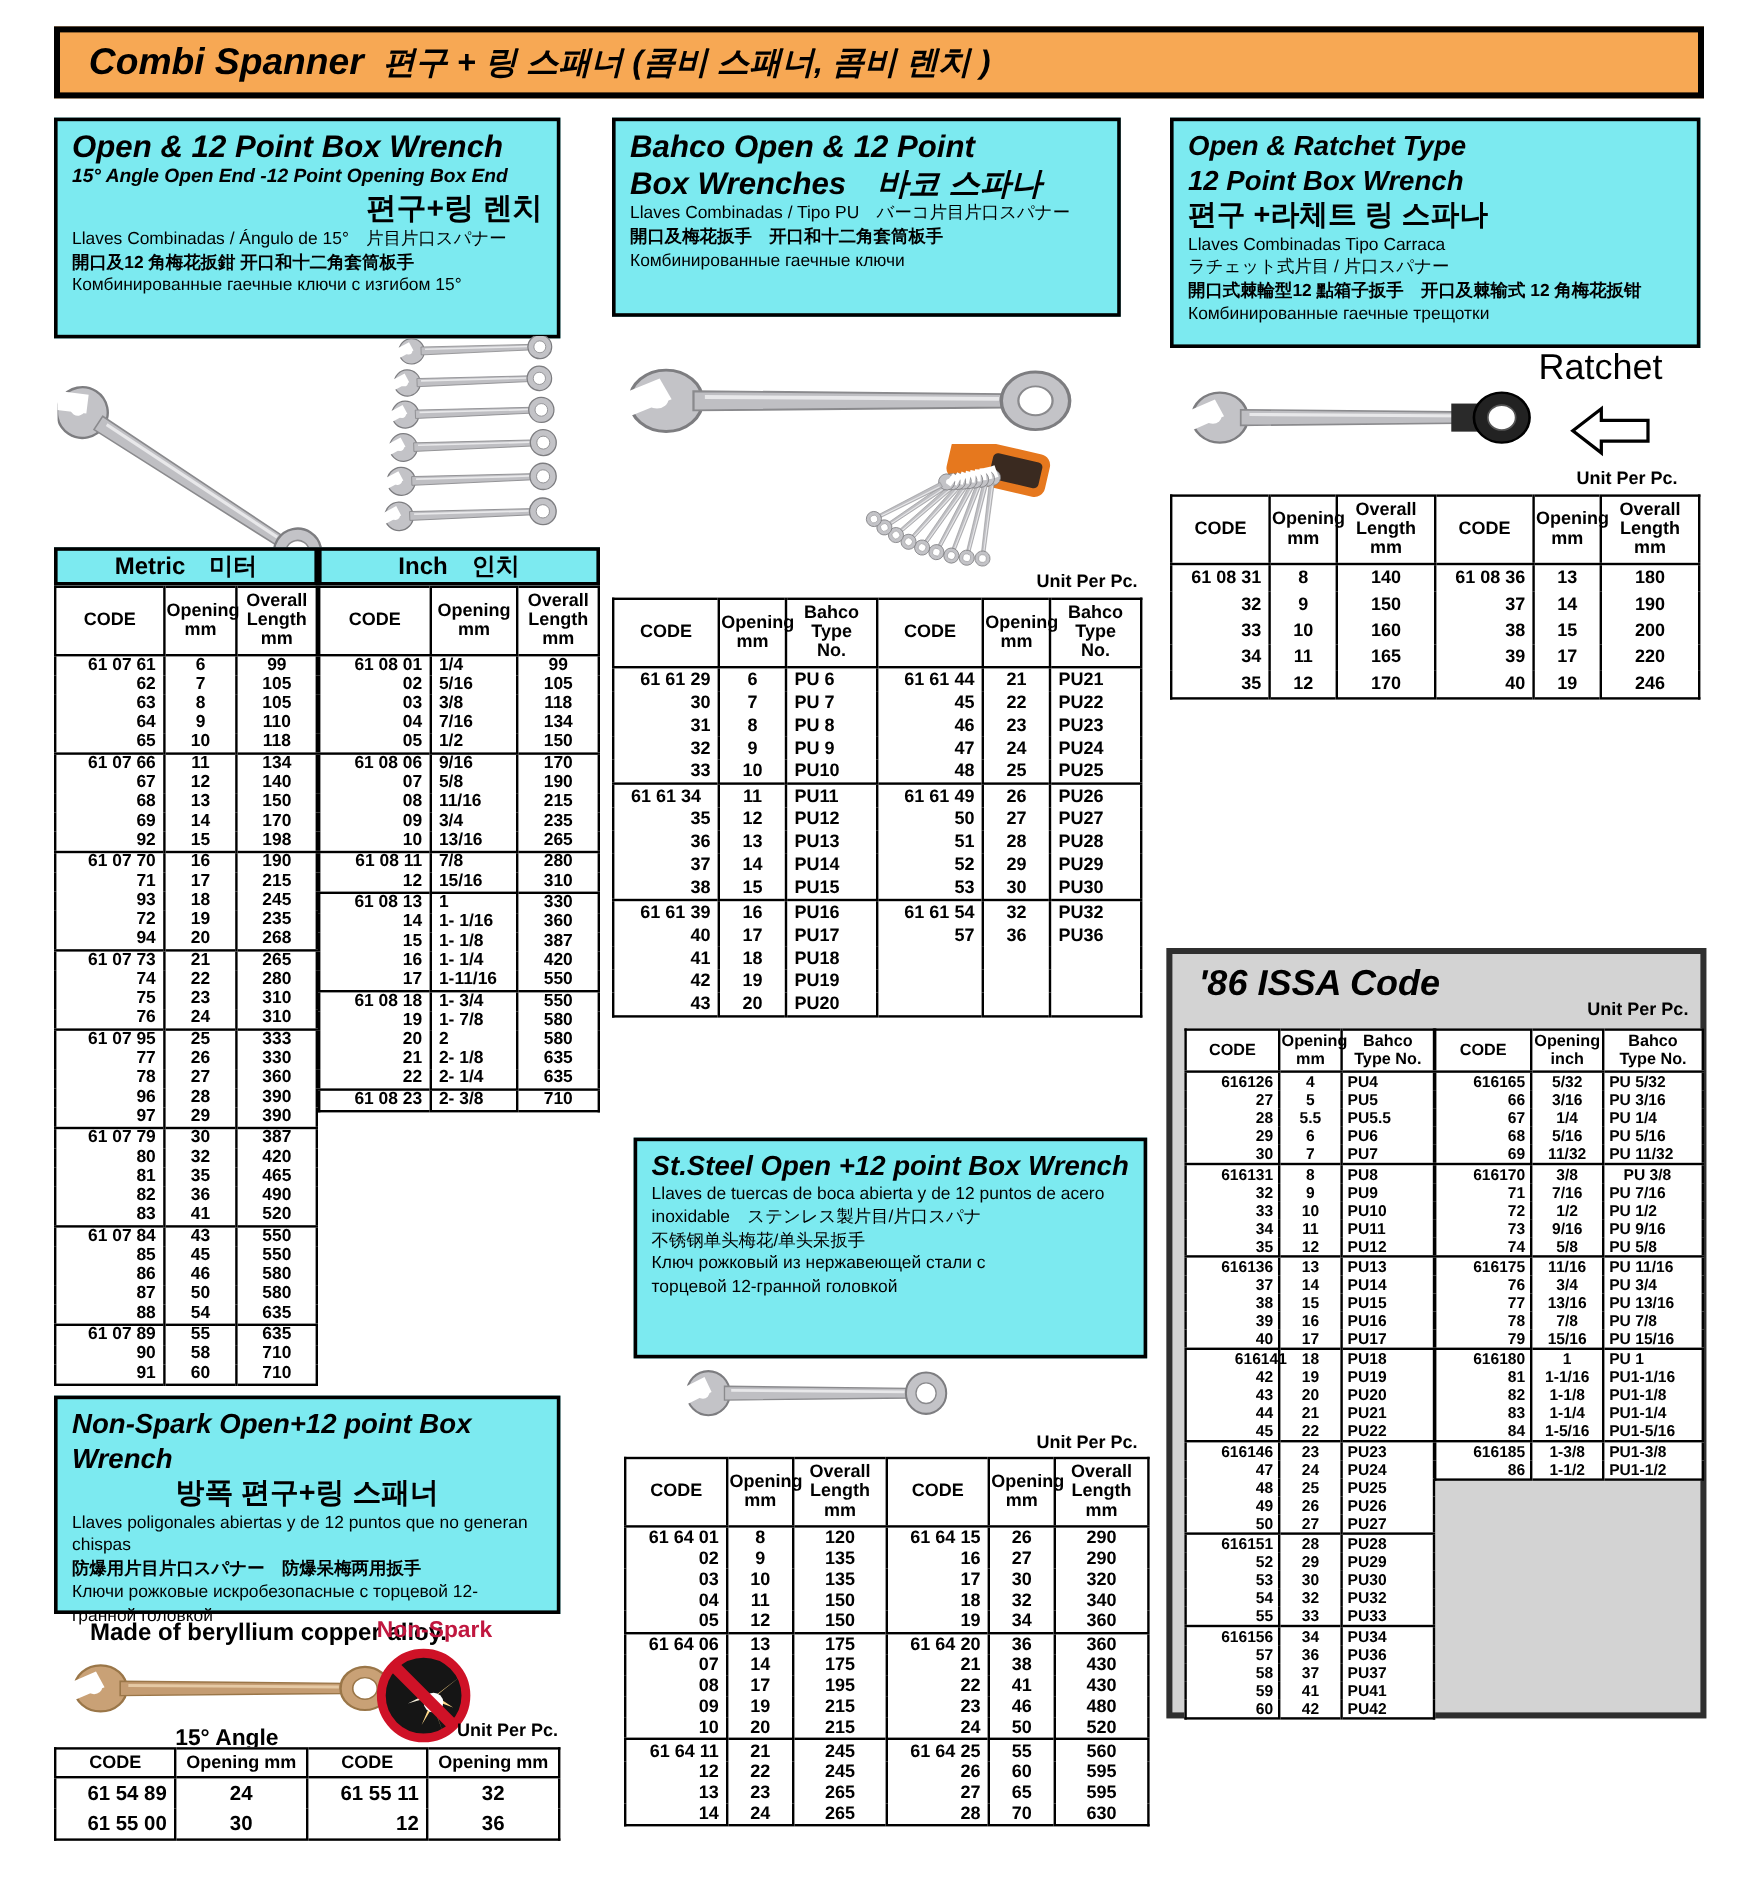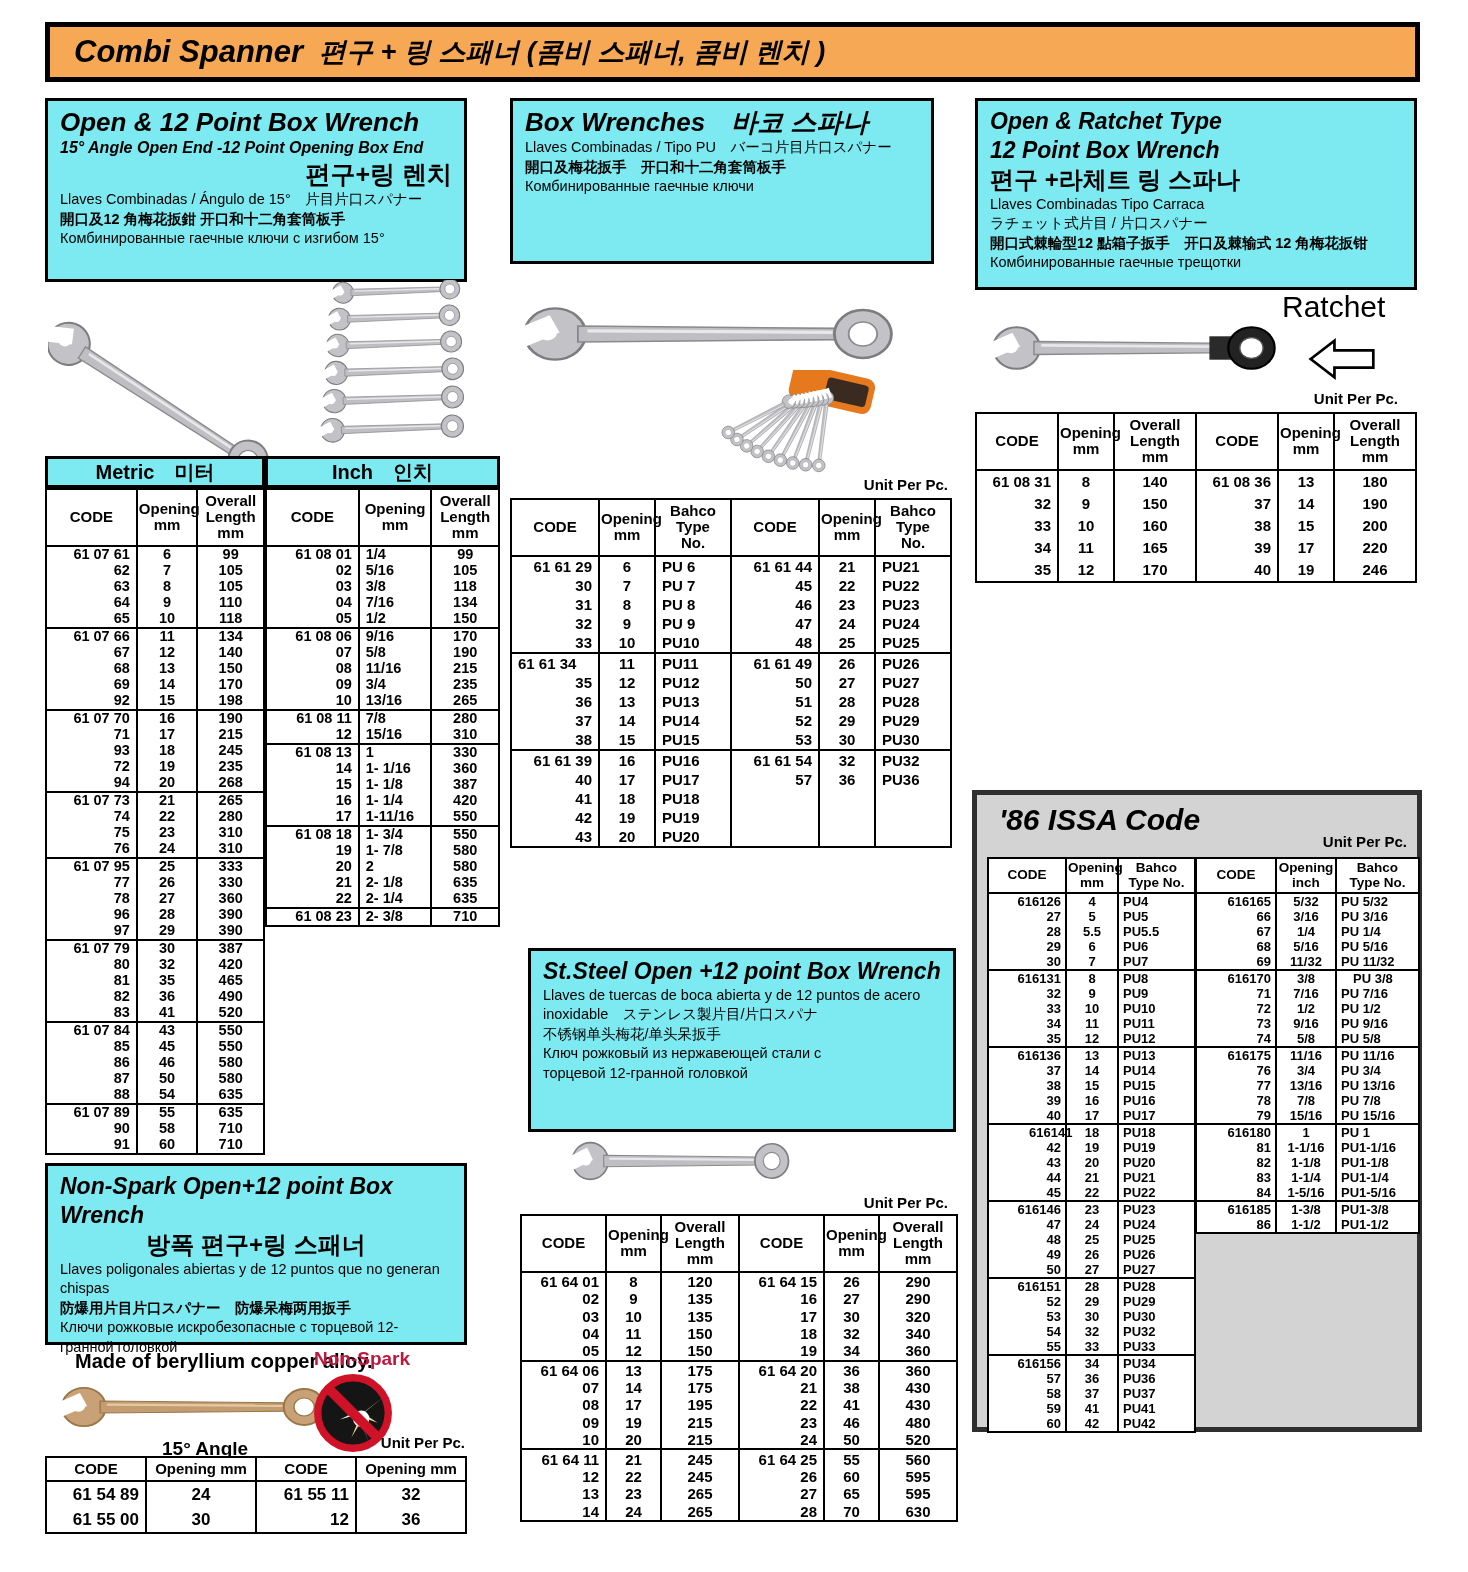--- a/index.html
+++ b/index.html
@@ -465,21 +465,21 @@
     <div class="l-sb">防爆用片目片口スパナー　防爆呆梅两用扳手</div>
     <div class="l-s">Ключи рожковые искробезопасные с торцевой 12-</div>
     <div class="l-s">гранной головкой</div>
   </div>
 
   <div class="abs made-label" style="left:75px;top:1350px;">Made of beryllium copper alloy.</div>
 
   <svg class="abs" style="left:55px;top:1378px;" width="282" height="58">
     <use href="#wrench-copper-sym" transform="translate(3,5) scale(1.36,1.2)"></use>
   </svg>
-  <div class="abs angle-label" style="left:162px;top:1438px;">15°  Angle</div>
+  <div class="abs angle-label" style="left:146px;top:1438px;">15°  Angle</div>
 
   <div class="abs red-label" style="left:314px;top:1348px;">Non-Spark</div>
   <svg class="abs" style="left:312px;top:1372px;" width="82" height="82" viewBox="0 0 100 100">
     <circle cx="50" cy="50" r="43" fill="#151515"></circle>
     <polygon points="58,54 88,30 62,50 80,62" fill="#ffd98a"></polygon>
     <polygon points="55,52 30,28 50,50 34,58" fill="#f3ecd8"></polygon>
     <polygon points="58,56 70,88 60,60 48,80" fill="#ffd98a"></polygon>
     <circle cx="60" cy="57" r="10" fill="#fff"></circle>
     <circle cx="50" cy="50" r="43" fill="none" stroke="#cf1227" stroke-width="9"></circle>
     <rect x="6" y="44" width="88" height="12" fill="#cf1227" transform="rotate(45 50 50)"></rect>
@@ -512,20 +512,21 @@
         <tr>
           <td style="text-align: right;">61 55 00</td>
           <td style="text-align: center;">30</td>
           <td style="text-align: right;">12</td>
           <td style="text-align: center;">36</td>
         </tr>
       </tbody>
     </table>
 
   <div class="abs panel" style="left:510px;top:98px;width:424px;height:166px;">
+    <div class="l-big">Bahco Open &amp; 12 Point</div>
     <div class="l-big">Box Wrenches　바코 스파나</div>
     <div class="l-s">Llaves Combinadas / Tipo PU　バーコ片目片口スパナー</div>
     <div class="l-sb">開口及梅花扳手　开口和十二角套筒板手</div>
     <div class="l-s">Комбинированные гаечные ключи</div>
   </div>
 
   <svg class="abs" style="left:515px;top:292px;" width="388" height="85">
     <use href="#wrench-sym" transform="translate(4,10) scale(1.9,1.6)"></use>
   </svg>
   <svg class="abs" style="left:678px;top:370px;" width="215" height="122">
@@ -604,21 +605,21 @@
         </tr>
         <tr>
           <td style="text-align: right;">33</td>
           <td style="text-align: center;">10</td>
           <td style="text-align: left;">PU10</td>
           <td style="text-align: right;">48</td>
           <td style="text-align: center;">25</td>
           <td style="text-align: left;">PU25</td>
         </tr>
         <tr class="grp">
-          <td style="text-align: left;">61 61 34</td>
+          <td style="text-align: center;">61 61 34</td>
           <td style="text-align: center;">11</td>
           <td style="text-align: left;">PU11</td>
           <td style="text-align: right;">61 61 49</td>
           <td style="text-align: center;">26</td>
           <td style="text-align: left;">PU26</td>
         </tr>
         <tr>
           <td style="text-align: right;">35</td>
           <td style="text-align: center;">12</td>
           <td style="text-align: left;">PU12</td>

